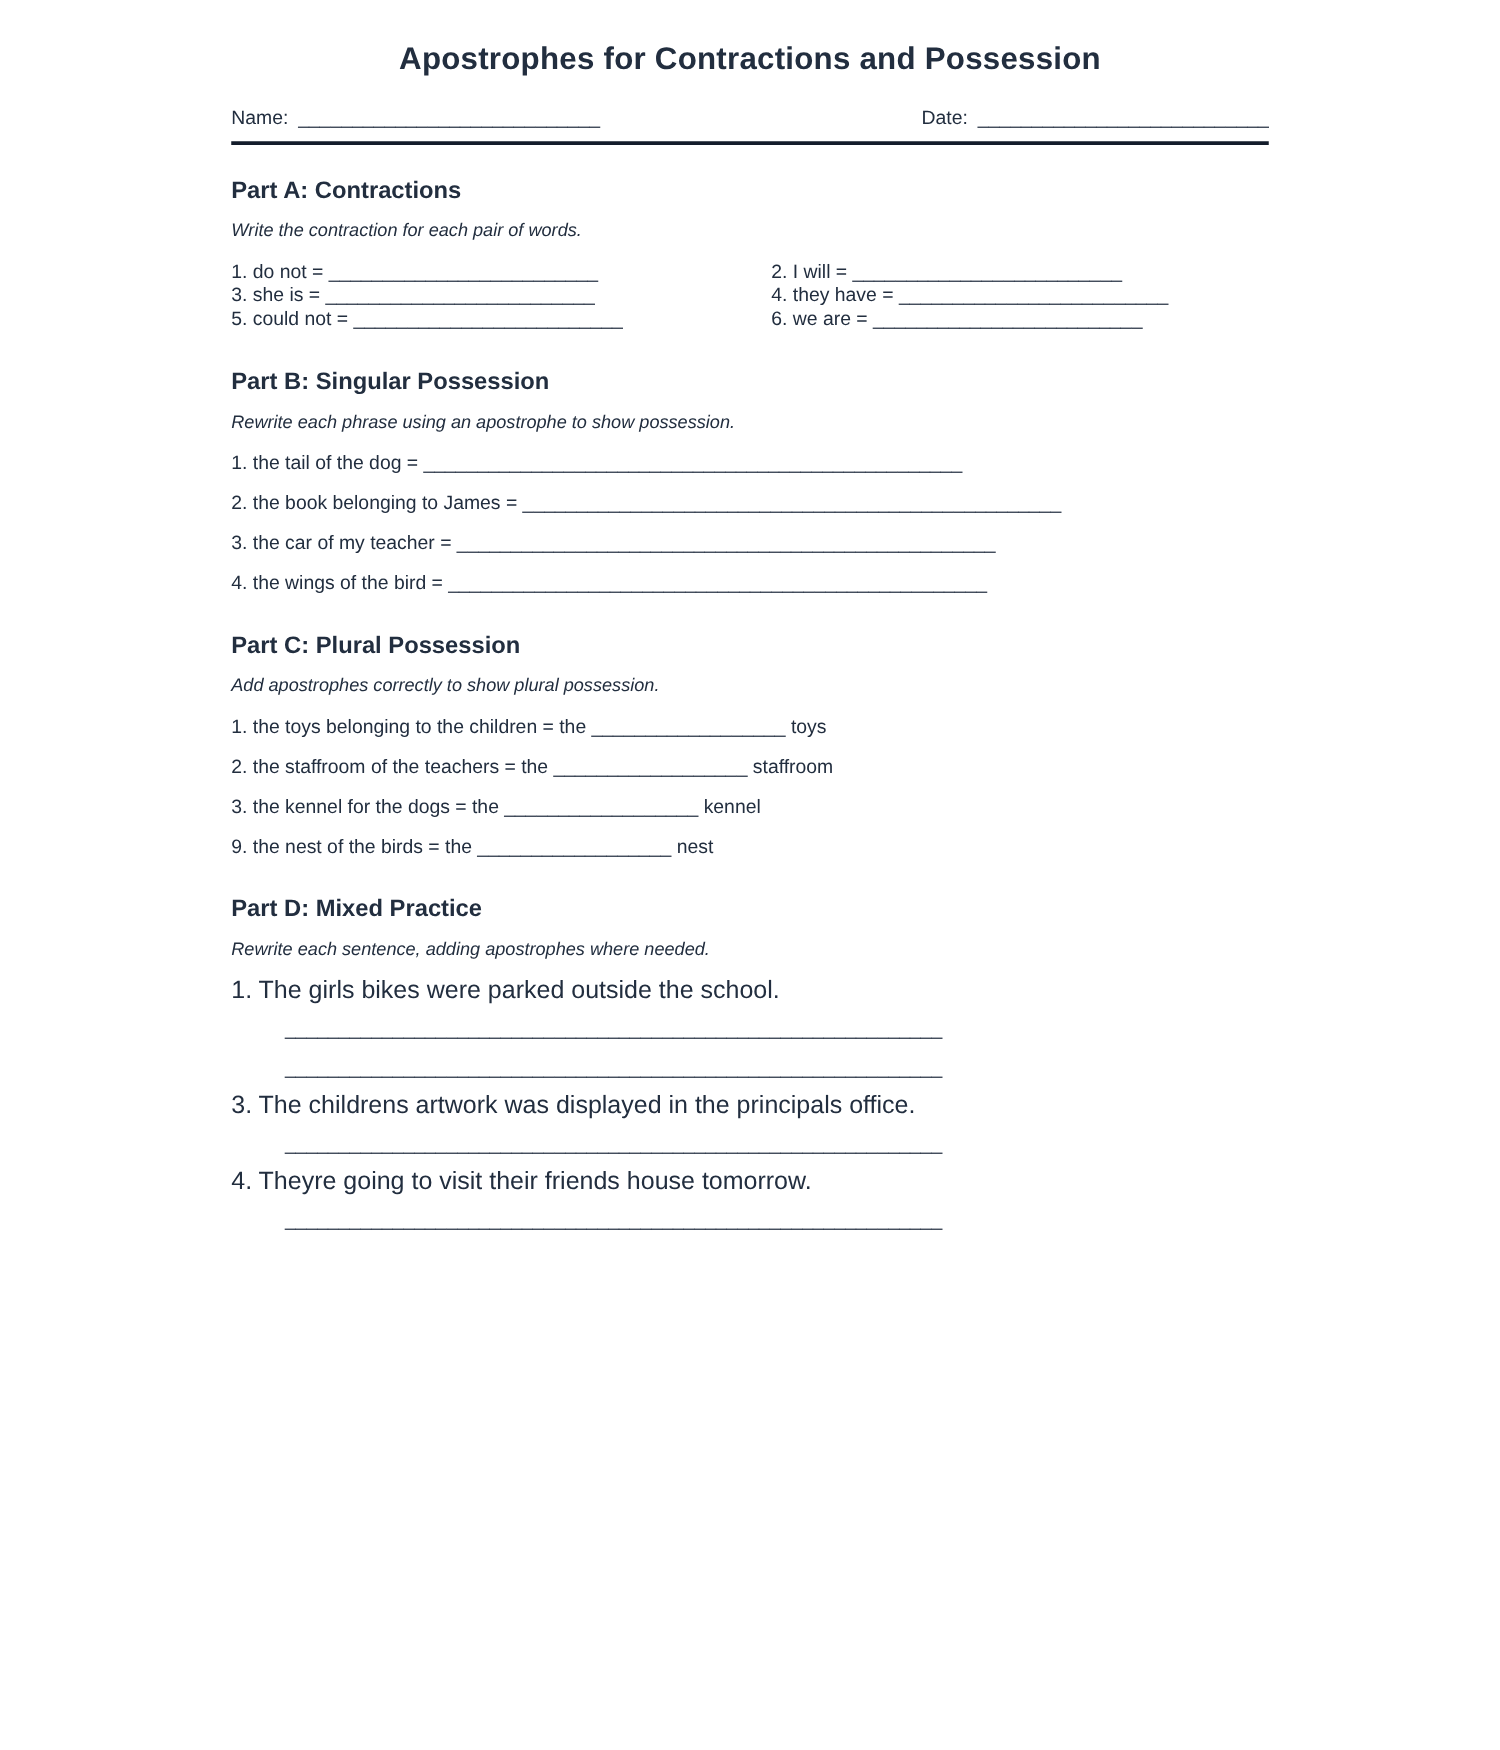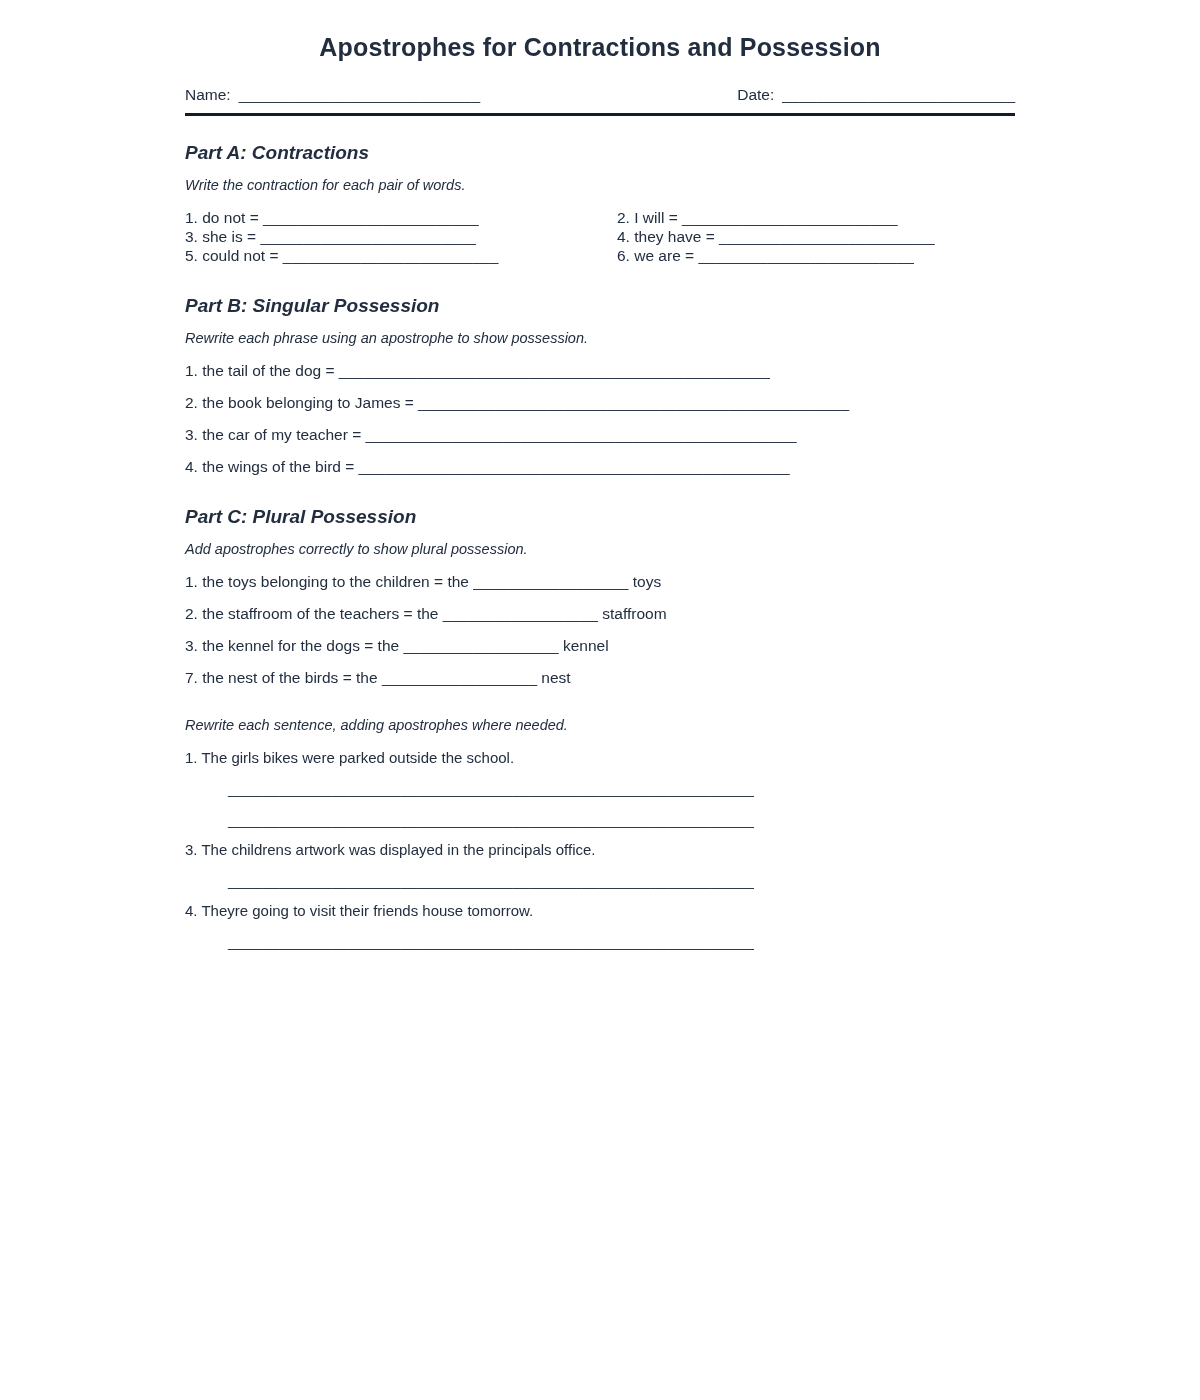--- a/index.html
+++ b/index.html
@@ -27,41 +27,41 @@
     font-size: 15.5px;
   }
   .field { white-space: pre; }
   .blank { margin-left: 8px; white-space: pre; }
 
   .rule { border-bottom: 3.5px solid #131c2b; margin-top: 9px; }
 
   section { margin-top: 30px; }
   section.first { margin-top: 26px; }
 
-  .section-heading { font-size: 19px; font-weight: 700; font-style: italic; }
+  .section-heading { font-size: 19px; font-weight: 700; }
 
   .instruction {
     font-size: 14.5px;
     font-style: italic;
     margin-top: 13px;
   }
 
   .items-grid {
     display: grid;
     grid-template-columns: 432px 1fr;
     row-gap: 0;
     margin-top: 15px;
   }
   .items-list { margin-top: 15px; }
   .item { font-size: 15.5px; white-space: pre; line-height: 19px; }
   .items-list .item:not(:last-child) { margin-bottom: 13px; }
 
   .pd-items { margin-top: 15px; }
   .pd-item:not(:last-child) { margin-bottom: 11px; }
-  .pd-sentence { font-size: 15px; line-height: 19px; }
+  .pd-sentence { font-size: 20px; line-height: 19px; }
   .pd-line { font-size: 15.5px; line-height: 19px; margin-top: 12px; white-space: pre; margin-left: 43px; }
 </style>
 </head>
 <body>
 
 <div class="page">
 
   <h1 class="title">Apostrophes for Contractions and Possession</h1>
 
   <div class="name-date-row">
@@ -95,25 +95,26 @@
     </div>
   </section>
 
   <section>
     <h2 class="section-heading">Part C: Plural Possession</h2>
     <p class="instruction">Add apostrophes correctly to show plural possession.</p>
     <div class="items-list">
       <div class="item">1. the toys belonging to the children = the __________________ toys</div>
       <div class="item">2. the staffroom of the teachers = the __________________ staffroom</div>
       <div class="item">3. the kennel for the dogs = the __________________ kennel</div>
-      <div class="item">7. the nest of the birds = the __________________ nest</div>
+      <div class="item">9. the nest of the birds = the __________________ nest</div>
     </div>
   </section>
 
   <section>
+    <h2 class="section-heading">Part D: Mixed Practice</h2>
     <p class="instruction">Rewrite each sentence, adding apostrophes where needed.</p>
     <div class="pd-items">
       <div class="pd-item">
         <div class="pd-sentence">1. The girls bikes were parked outside the school.</div>
         <div class="pd-line">_____________________________________________________________</div>
       </div>
       <div class="pd-item">
         <div class="pd-line">_____________________________________________________________</div>
       </div>
       <div class="pd-item">

